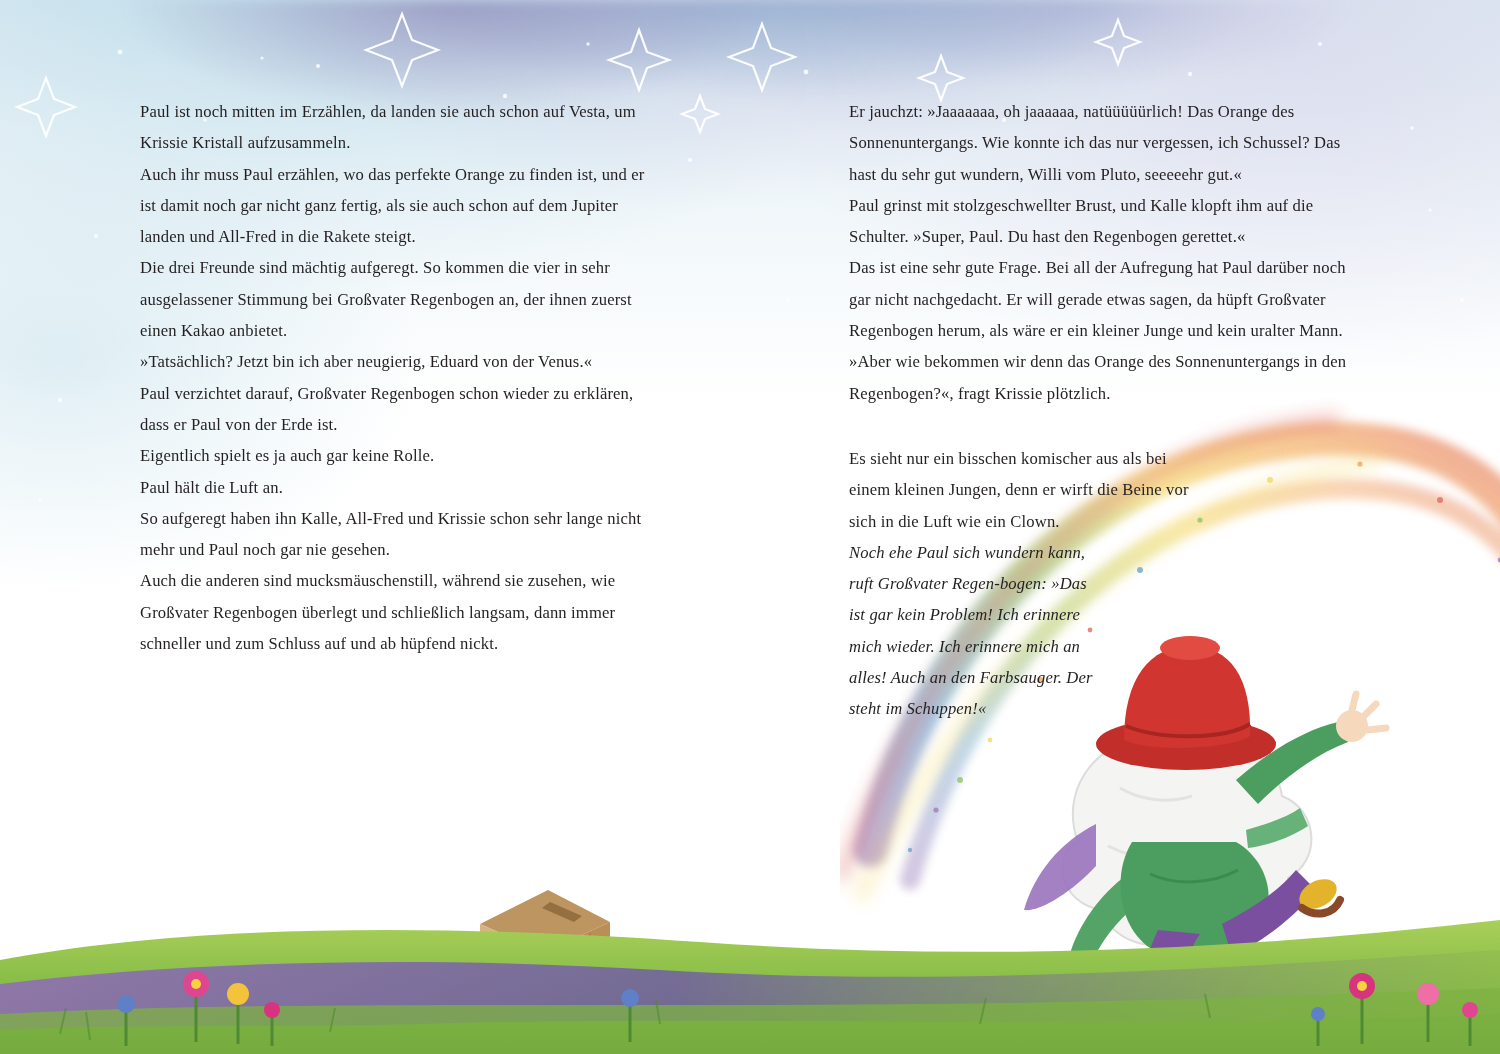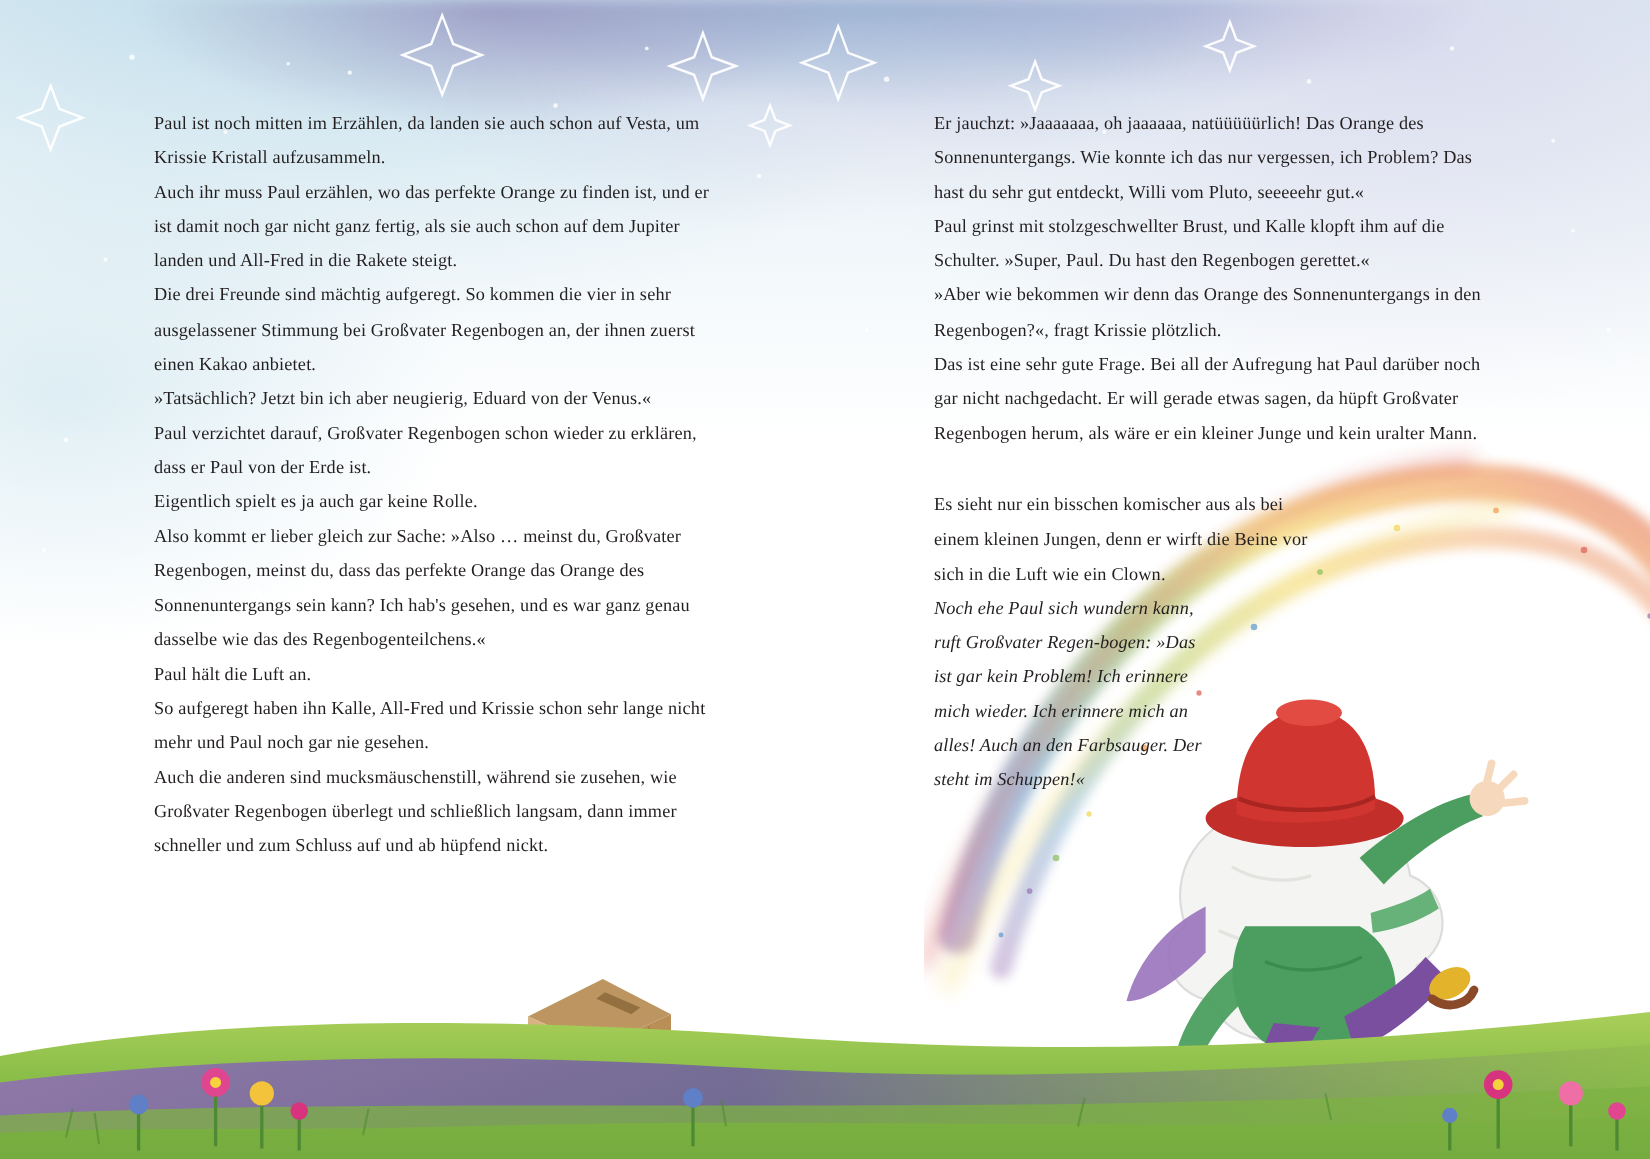--- a/index.html
+++ b/index.html
@@ -201,31 +201,30 @@
   </svg>
 
   <div class="text-layer">
     <div class="column" id="col-left">
       <p>Paul ist noch mitten im Erzählen, da landen sie auch schon auf Vesta, um Krissie Kristall aufzusammeln.</p>
       <p>Auch ihr muss Paul erzählen, wo das perfekte Orange zu finden ist, und er ist damit noch gar nicht ganz fertig, als sie auch schon auf dem Jupiter landen und All-Fred in die Rakete steigt.</p>
       <p>Die drei Freunde sind mächtig aufgeregt. So kommen die vier in sehr ausgelassener Stimmung bei Großvater Regenbogen an, der ihnen zuerst einen Kakao anbietet.</p>
       <p>»Tatsächlich? Jetzt bin ich aber neugierig, Eduard von der Venus.«</p>
       <p>Paul verzichtet darauf, Großvater Regenbogen schon wieder zu erklären, dass er Paul von der Erde ist.</p>
       <p>Eigentlich spielt es ja auch gar keine Rolle.</p>
-      <p>Also kommt er lieber gleich zur Sache: »Also … meinst du, Großvater Regenbogen, meinst du, dass das perfekte Orange das Orange des Sonnenuntergangs sein kann? Ich hab's gesehen, und es war ganz genau dasselbe wie das des Regenbogenteilchens.«</p>
       <p>Paul hält die Luft an.</p>
       <p>So aufgeregt haben ihn Kalle, All-Fred und Krissie schon sehr lange nicht mehr und Paul noch gar nie gesehen.</p>
       <p>Auch die anderen sind mucksmäuschenstill, während sie zusehen, wie Großvater Regenbogen überlegt und schließlich langsam, dann immer schneller und zum Schluss auf und ab hüpfend nickt.</p>
     </div>
 
     <div class="column" id="col-right">
-      <p class="narrow-1">Er jauchzt: »Jaaaaaaa, oh jaaaaaa, natüüüüürlich! Das Orange des Sonnenuntergangs. Wie konnte ich das nur vergessen, ich Problem? Das hast du sehr gut entdeckt, Willi vom Pluto, seeeeehr gut.«</p>
+      <p class="narrow-1">Er jauchzt: »Jaaaaaaa, oh jaaaaaa, natüüüüürlich! Das Orange des Sonnenuntergangs. Wie konnte ich das nur vergessen, ich Schussel? Das hast du sehr gut wundern, Willi vom Pluto, seeeeehr gut.«</p>
       <p class="narrow-1">Paul grinst mit stolzgeschwellter Brust, und Kalle klopft ihm auf die Schulter. »Super, Paul. Du hast den Regenbogen gerettet.«</p>
+      <p class="narrow-1">Das ist eine sehr gute Frage. Bei all der Aufregung hat Paul darüber noch gar nicht nachgedacht. Er will gerade etwas sagen, da hüpft Großvater Regenbogen herum, als wäre er ein kleiner Junge und kein uralter Mann.</p>
       <p class="narrow-1">»Aber wie bekommen wir denn das Orange des Sonnenuntergangs in den Regenbogen?«, fragt Krissie plötzlich.</p>
-      <p class="narrow-1">Das ist eine sehr gute Frage. Bei all der Aufregung hat Paul darüber noch gar nicht nachgedacht. Er will gerade etwas sagen, da hüpft Großvater Regenbogen herum, als wäre er ein kleiner Junge und kein uralter Mann.</p>
       <p class="narrow-2">Es sieht nur ein bisschen komischer aus als bei einem kleinen Jungen, denn er wirft die Beine vor sich in die Luft wie ein Clown.</p>
       <p class="narrow-3">Noch ehe Paul sich wundern kann, ruft Großvater Regen-bogen: »Das ist gar kein Problem! Ich erinnere mich wieder. Ich erinnere mich an alles! Auch an den Farbsauger. Der steht im Schuppen!«</p>
     </div>
   </div>
 
   <svg class="shed" viewBox="0 0 150 110">
     <g>
       <polygon points="10,42 78,8 140,40 74,70" fill="#b5894f" opacity="0.9"></polygon>
       <polygon points="10,42 74,70 74,104 10,78" fill="#d7b383"></polygon>
       <polygon points="74,70 140,40 140,74 74,104" fill="#b98f57"></polygon>

